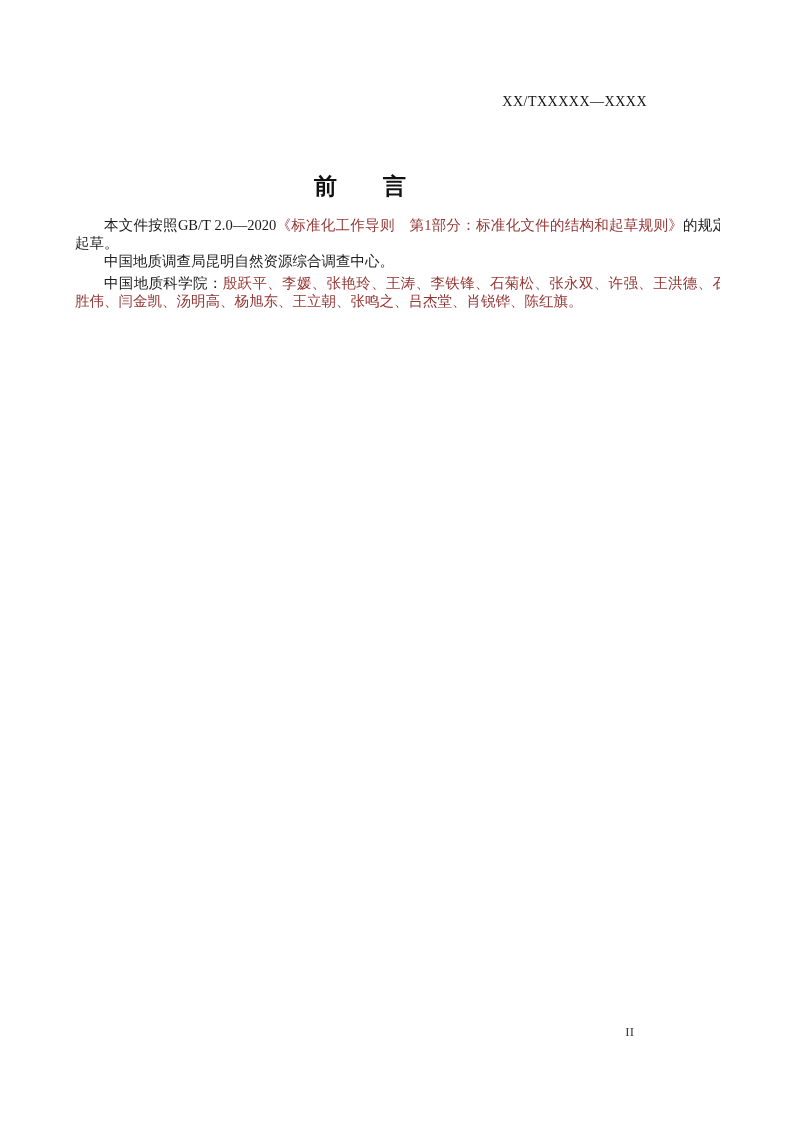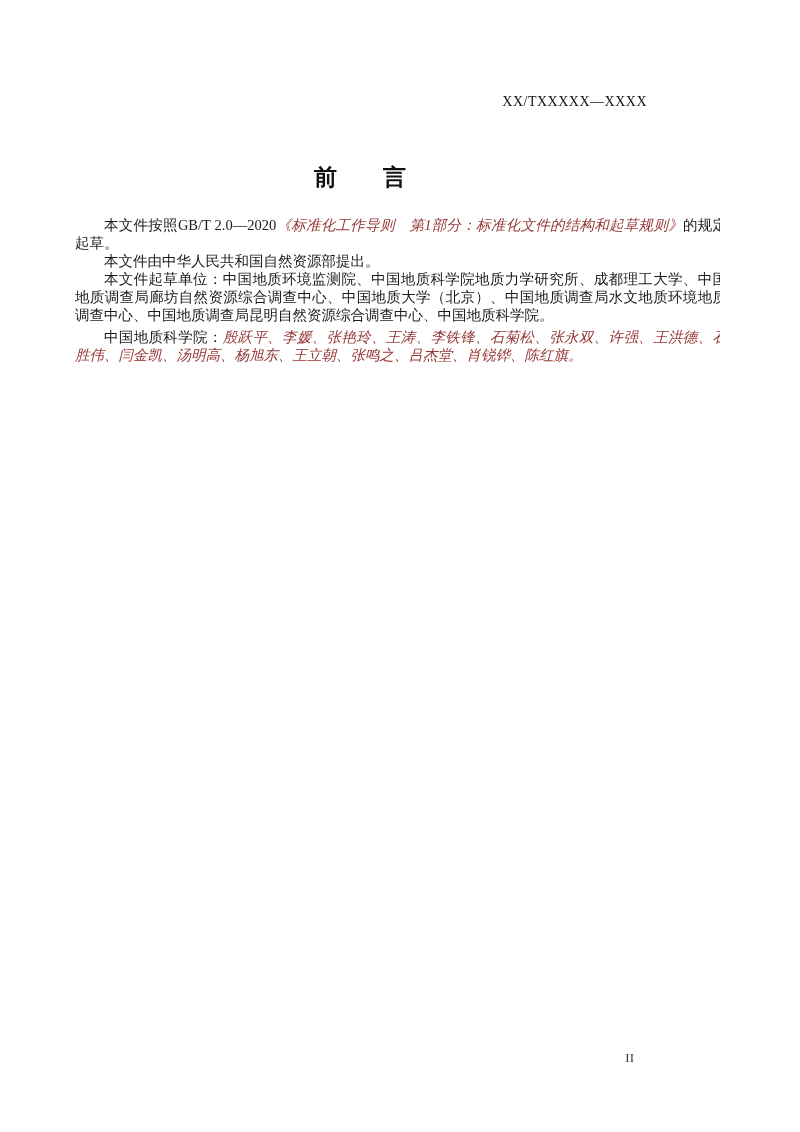--- a/index.html
+++ b/index.html
@@ -24,21 +24,21 @@
     position:absolute;
     top:94px;
     right:73px;
     font-size:14px;
     letter-spacing:0.5px;
     color:#111;
     font-family:"Liberation Serif","DejaVu Serif",serif;
   }
   .doc-title{
     position:absolute;
-    top:162px;
+    top:171px;
     left:0;
     width:100%;
     margin:0;
     text-align:center;
     font-family:"Liberation Sans","DejaVu Sans",sans-serif;
     font-weight:bold;
     font-size:23px;
     color:#111;
     white-space:pre;
   }
@@ -53,41 +53,40 @@
     color:var(--text-color);
   }
   .doc-body p{
     margin:0;
     text-indent:2em;
   }
   .doc-body p.space-before{
     margin-top:4px;
   }
   .seg-black{color:var(--text-color);}
-  .seg-red{color:var(--red-color);font-style:italic;}
+  .seg-red{color:var(--red-color);}
   .page-number{
     position:absolute;
-    bottom:66px;
+    bottom:92px;
     right:86px;
     font-size:13px;
     color:var(--pagenum-color);
     font-family:"Liberation Serif","DejaVu Serif",serif;
   }
 </style>
 </head>
 <body>
 
 <div class="page">
 
   <div class="header-code">XX/TXXXXX—XXXX</div>
 
   <h1 class="doc-title">前　　言</h1>
 
   <div class="doc-body">
       <p><span class="seg-black">本文件按照GB/T 2.0—2020</span><span class="seg-red">《标准化工作导则　第1部分：标准化文件的结构和起草规则》</span><span class="seg-black">的规定起草。</span></p>
-      <p><span class="seg-black">本文件由中华人民共和国自然资源部提出。</span></p>
-      <p><span class="seg-black">本文件起草单位：中国地质环境监测院、中国地质科学院地质力学研究所、成都理工大学、中国地质调查局廊坊自然资源综合调查中心、中国地质大学（北京）、中国地质调查局水文地质环境地质调查中心、中国地质调查局昆明自然资源综合调查中心、中国地质科学院。</span></p>
+      <p><span class="seg-black">中国地质调查局昆明自然资源综合调查中心。</span></p>
       <p class="space-before"><span class="seg-black">中国地质科学院：</span><span class="seg-red">殷跃平、李媛、张艳玲、王涛、李铁锋、石菊松、张永双、许强、王洪德、石胜伟、闫金凯、汤明高、杨旭东、王立朝、张鸣之、吕杰堂、肖锐铧、陈红旗。</span></p>
     </div>
 
   <div class="page-number">II</div>
 
 </div>
 
 </body></html>

